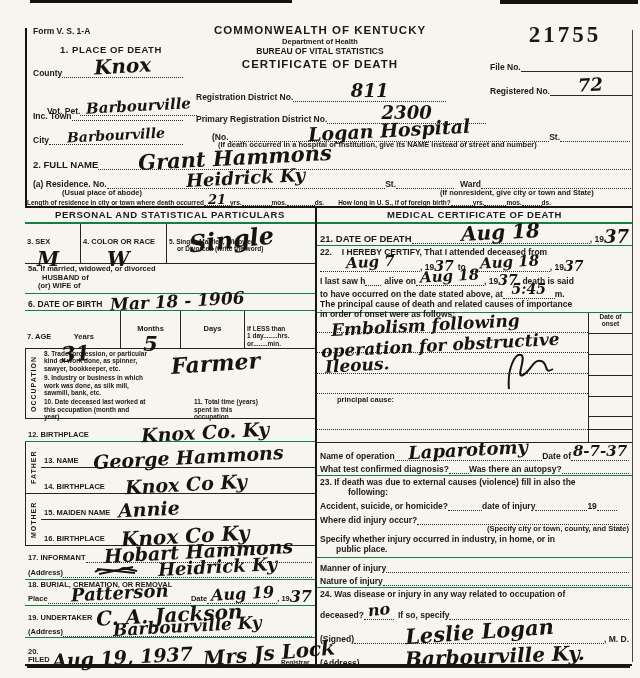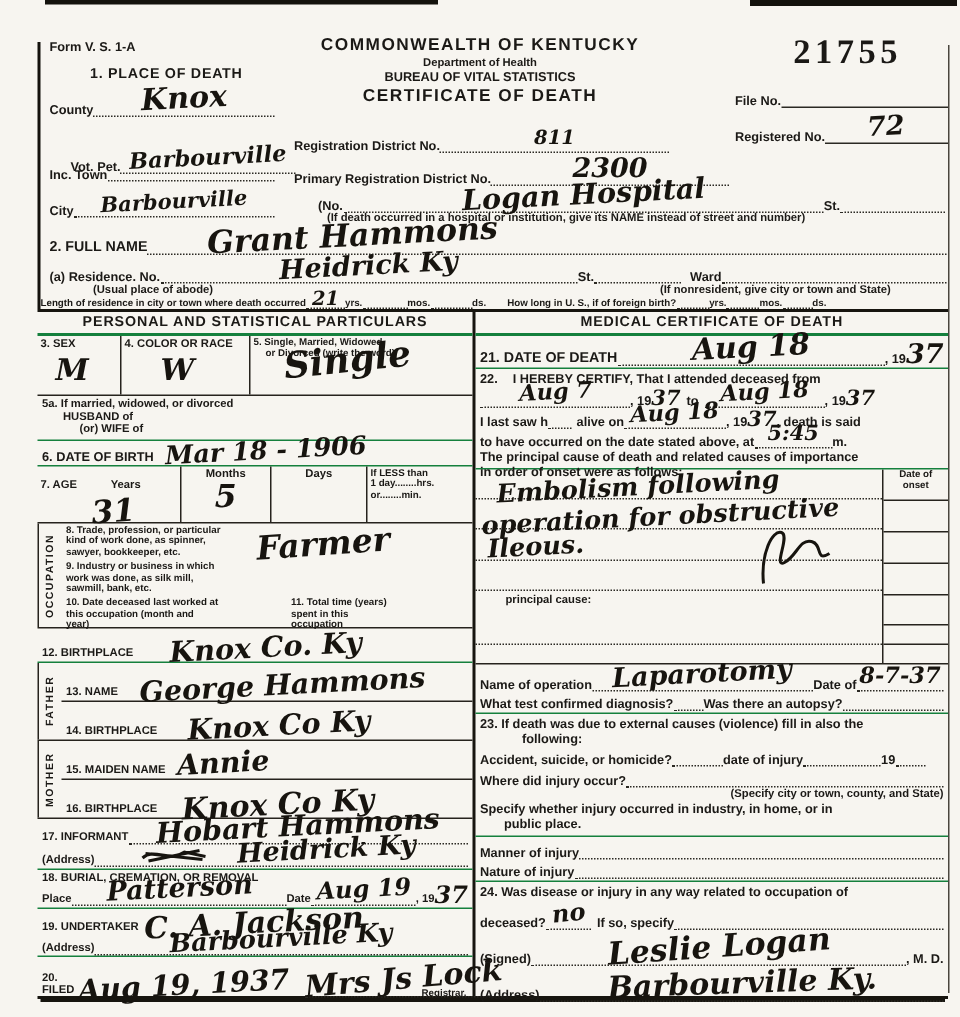--- a/index.html
+++ b/index.html
@@ -20,21 +20,21 @@
   .rot{transform:rotate(-3deg);}
   .tbl{position:absolute;left:25px;top:206px;width:607px;height:456px;
        border-top:2.2px solid #17150f;border-bottom:2.2px solid #17150f;
        box-shadow:0 4px 0 -2px #17150f;}
   .lcol{position:absolute;left:0;top:0;width:290px;height:456px;}
   .rcol{position:absolute;left:292px;top:0;width:315px;height:428px;}
   .vdiv{position:absolute;left:290px;top:0;width:2px;height:456px;background:#17150f;}
   .row{position:relative;box-sizing:border-box;border-bottom:1px solid #15803d;padding:1px 3px;}
   .norb{border-bottom:none;}
   .cells{display:flex;box-sizing:border-box;}
-  .cell{box-sizing:border-box;border-right:1px solid #26231d;position:relative;padding:1px 2px;}
+  .cell{box-sizing:border-box;border-right:1px solid #26231d;position:relative;padding:14px 2px;}
   .cell:last-child{border-right:none;}
   .vlab{writing-mode:vertical-rl;transform:rotate(180deg);font-weight:bold;font-size:7px;
         letter-spacing:1px;text-align:center;width:16px;box-sizing:border-box;
         border-right:1px solid #26231d;display:flex;align-items:center;justify-content:center;}
   .grp{display:flex;box-sizing:border-box;border-bottom:1px solid #26231d;}
   .grpbody{flex:1 1 auto;display:flex;flex-direction:column;}
   .ctr{text-align:center;}
   .edge{background:#14120d;}
   .sig-svg{position:absolute;}
 </style>
@@ -70,21 +70,21 @@
 
   <div class="abs ctr" style="left:200px;top:24px;width:240px;">
     <div class="b f11" style="letter-spacing:1px;">COMMONWEALTH OF KENTUCKY</div>
     <div class="b f7">Department of Health</div>
     <div class="b f8">BUREAU OF VITAL STATISTICS</div>
     <div class="b f11" style="letter-spacing:1px;margin-top:1px;">CERTIFICATE OF DEATH</div>
   </div>
 
   <div class="abs fl" style="left:196px;top:80px;width:250px;height:22px;">
     <span class="b f8">Registration District No.</span>
-    <span class="dot"><span class="hw" style="font-size:13px;">811</span></span>
+    <span class="dot"><span class="hw" style="font-size:18px;">811</span></span>
   </div>
   <div class="abs fl" style="left:196px;top:104px;width:290px;height:20px;">
     <span class="b f8">Primary Registration District No.</span>
     <span class="dot"><span class="hw" style="font-size:18px;">2300</span></span>
   </div>
   <div class="abs fl" style="left:212px;top:122px;width:418px;height:20px;">
     <span class="b f8">(No.</span>
     <span class="dot"><span class="hw rot" style="font-size:19px;">Logan Hospital</span></span>
     <span class="b f8">St.</span>
     <span class="dotfix" style="width:70px;"></span>
@@ -153,21 +153,21 @@
         <div class="cell" style="flex:1;">
           <div class="b f6">5. Single, Married, Widowed,</div>
           <div class="b f6" style="margin-left:8px;">or Divorced (write the word)</div>
           <div class="hw abs" style="font-size:24px;left:22px;top:6px;transform:rotate(-6deg);">Single</div>
         </div>
       </div>
 
       <div class="row" style="height:30px;">
         <div class="b f7">5a. If married, widowed, or divorced</div>
         <div class="b f7" style="margin-left:14px;">HUSBAND of</div>
-        <div class="b f7" style="margin-left:25px;">(or) WIFE of</div>
+        <div class="b f7" style="margin-left:10px;">(or) WIFE of</div>
       </div>
 
       <div class="row fl" style="height:17px;">
         <span class="b f8">6. DATE OF BIRTH</span>
         <span class="hw rot" style="font-size:17px;margin-left:8px;">Mar 18 - 1906</span>
       </div>
 
       <div class="cells" style="height:38px;border-bottom:1.5px solid #26231d;">
         <div class="cell" style="width:96px;">
           <span class="b f7">7. AGE</span>
@@ -210,21 +210,21 @@
             </div>
             <div style="flex:1;">
               <div class="b f6">11. Total time (years)</div>
               <div class="b f6">spent in this</div>
               <div class="b f6">occupation</div>
             </div>
           </div>
         </div>
       </div>
 
-      <div class="row fl" style="height:23px;">
+      <div class="row fl" style="height:23px;gap:28px;">
         <span class="b f7">12. BIRTHPLACE</span>
         <span class="hw rot" style="font-size:19px;margin-left:24px;">Knox Co. Ky</span>
       </div>
 
       <div class="grp" style="height:52px;">
         <div class="vlab">FATHER</div>
         <div class="grpbody">
           <div class="fl" style="height:26px;border-bottom:1px solid #26231d;padding:1px 3px;box-sizing:border-box;">
             <span class="b f7">13. NAME</span>
             <span class="hw rot" style="font-size:19px;margin-left:14px;">George Hammons</span>

